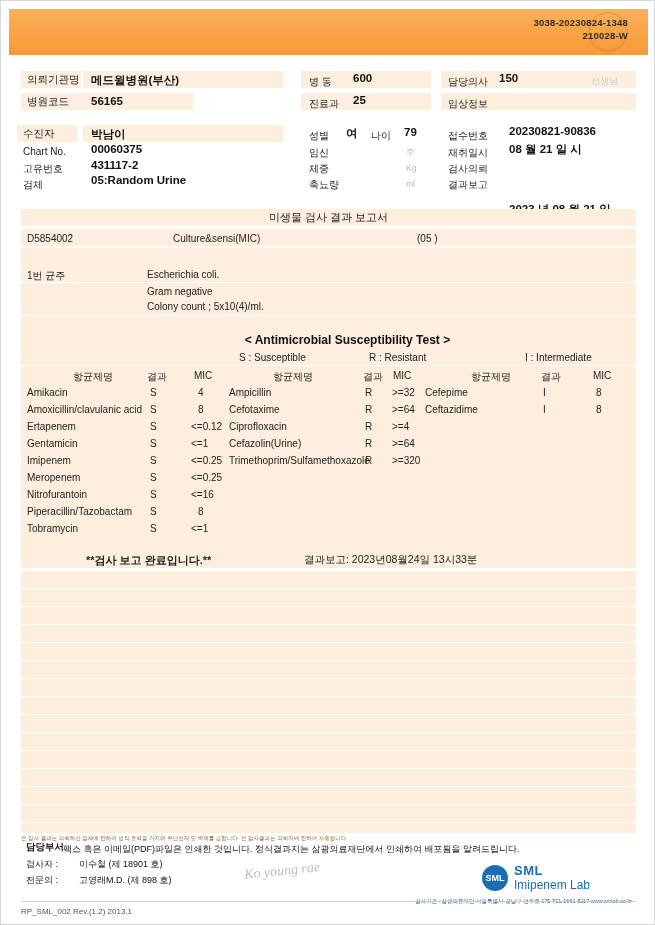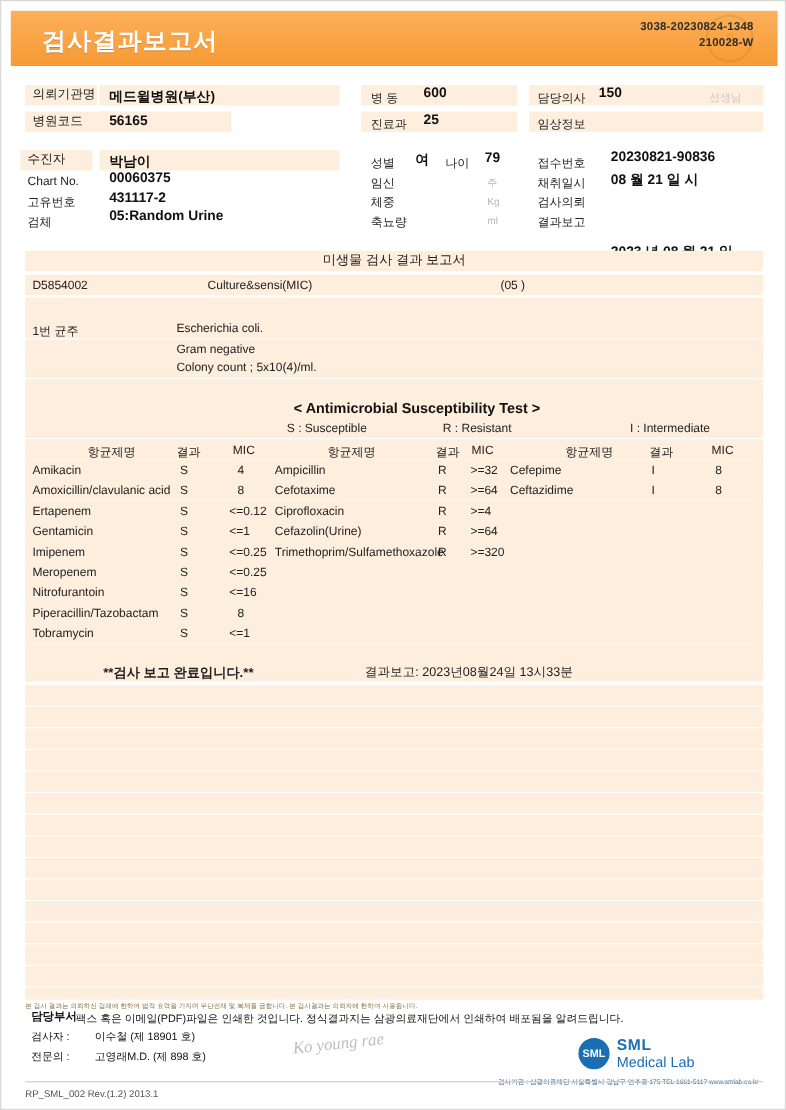--- a/index.html
+++ b/index.html
@@ -210,21 +210,20 @@
     opacity: .55;
     transform: rotate(-6deg);
   }
 </style>
 </head>
 <body>
 
 <div class="page">
 
   <div class="header">
-    <div class="header-title">검사결과보고서</div>
     <div class="header-stamp">인</div>
     <div class="header-code">
       <div>3038-20230824-1348</div>
       <div>210028-W</div>
     </div>
   </div>
 
   <div class="fld" style="left:20px; top:70px; width:60px; height:17px;">의뢰기관명</div>
   <div class="fld" style="left:82px; top:70px; width:200px; height:17px;"></div>
   <div class="val" style="left:90px; top:72px;">메드윌병원(부산)</div>
@@ -430,20 +429,20 @@
   <div class="foot-txt" style="left:25px; top:857px;">검사자 :</div>
   <div class="foot-txt" style="left:78px; top:857px;">이수철 (제 18901 호)</div>
   <div class="foot-txt" style="left:25px; top:873px;">전문의 :</div>
   <div class="foot-txt" style="left:78px; top:873px;">고영래M.D. (제 898 호)</div>
 
   <div class="sig">Ko young rae</div>
 
   <div class="sml-logo">
     <div class="sml-mark">SML</div>
     <div class="sml-name">SML</div>
-    <div class="sml-sub">Medical Lab</div>
+    <div class="sml-sub">Imipenem Lab</div>
   </div>
   <div class="sml-addr">검사기관 : 삼광의료재단  서울특별시 강남구 언주로 175  TEL 1661-5117  www.smlab.co.kr</div>
 
   <div class="footer-line" style="top:900px;"></div>
   <div class="rev">RP_SML_002 Rev.(1.2) 2013.1</div>
 
 </div>
 
 </body></html>

